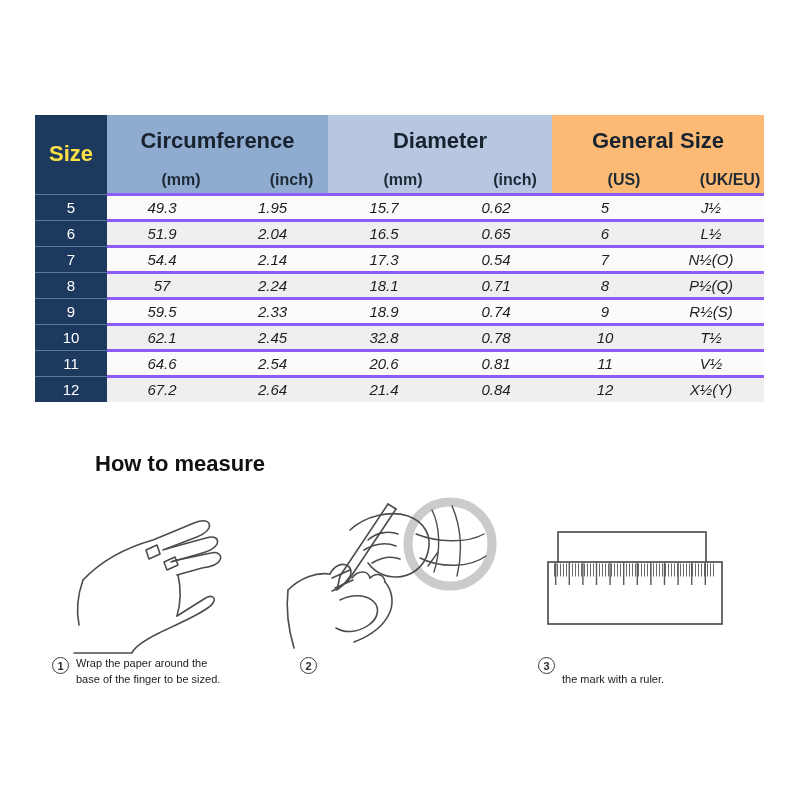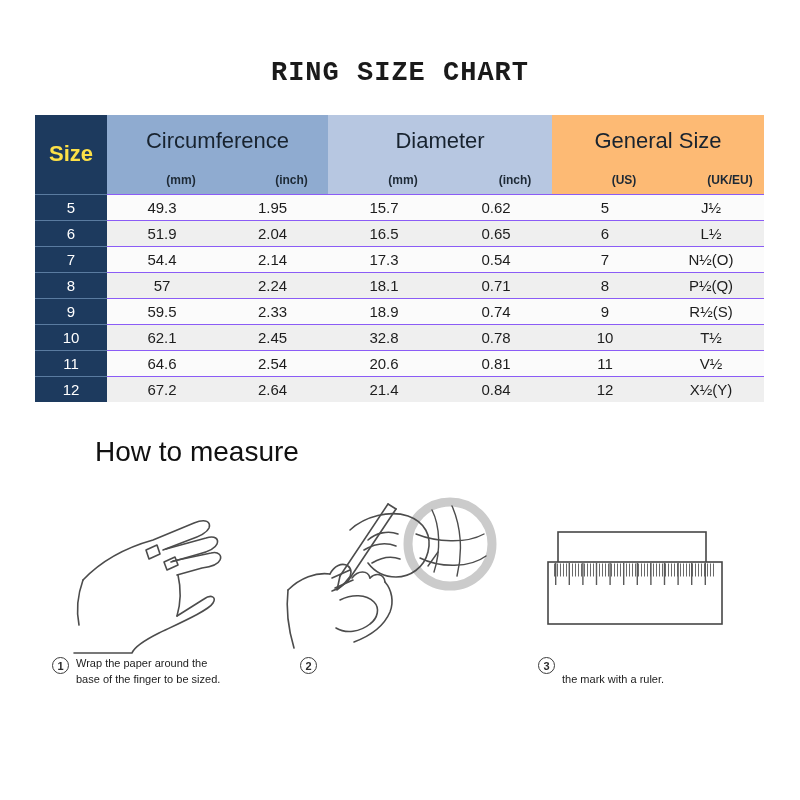--- a/index.html
+++ b/index.html
@@ -21,41 +21,41 @@
   table.ring-table {
     position:absolute; left:35px; top:115px;
     border-collapse:collapse; table-layout:fixed; width:729px;
   }
   .ring-table th, .ring-table td { padding:0; text-align:center; vertical-align:middle; }
   .col-size  { width:72px; }
   .col-c1 { width:110px; } .col-c2 { width:111px; }
   .col-d1 { width:112px; } .col-d2 { width:112px; }
   .col-g1 { width:106px; } .col-g2 { width:106px; }
 
-  .main-head th { height:52px; font-size:22px; font-weight:400; color:#18232f; }
+  .main-head th { height:52px; font-size:22px; font-weight:700; color:#18232f; }
   th.size-head {
     background:#1d3a5e; color:#fde047; font-weight:700; font-size:22px;
   }
-  .sub-head th { height:27px; font-size:12px; font-weight:700; color:#1d2935;padding-left:38px; }
+  .sub-head th { height:27px; font-size:16px; font-weight:700; color:#1d2935;padding-left:38px; }
   .bg-circ { background:#8fabd0; }
   .bg-dia  { background:#b7c7e1;margin-left:23px; }
   .bg-gen  { background:#fdba74; }
 
   .ring-table tbody td { height:26px; font-size:15px; color:#1d1d1d; }
   .ring-table tbody td.size-cell {
     background:#1d3a5e; color:#ffffff; border-top:1px solid #5a7ba0; font-size:15px;
   }
   .ring-table tbody tr:nth-child(odd)  td:not(.size-cell) { background:#fbfbfb; }
   .ring-table tbody tr:nth-child(even) td:not(.size-cell) { background:#efefef; }
-  .ring-table tbody td:not(.size-cell) { border-top:1px solid #8b5cf6; }
+  .ring-table tbody td:not(.size-cell) { border-top:3px solid #8b5cf6;font-style:italic; }
 
   
   .howto-heading {
-    position:absolute; left:95px; top:436px;
-    font-size:28px; font-weight:400; color:#111111;
+    position:absolute; left:95px; top:451px;
+    font-size:22px; font-weight:700; color:#111111;
   }
   .illus { position:absolute; }
   .illus-1 { left:60px;  top:490px; width:240px; height:165px; }
   .illus-2 { left:280px; top:478px; width:240px; height:178px; }
   .illus-3 { left:528px; top:506px; width:244px; height:148px; }
 
   .caption {
     position:absolute; top:656px; display:flex; align-items:flex-start; gap:7px;
     color:#1c1c1c;
   }
@@ -74,21 +74,20 @@
             stroke-linecap:round; stroke-linejoin:round; }
   svg .ring { fill:none; stroke:#cbcbcb; stroke-width:9; }
   svg .thin { fill:none; stroke:#4c4c4c; stroke-width:1.4;
               stroke-linecap:round; stroke-linejoin:round; }
 </style>
 </head>
 <body>
 
 <div class="page">
 
-  <div class="title">RING SIZE CHART</div>
 
   <table class="ring-table">
     <colgroup>
       <col class="col-size">
         <col class="col-c1">
         <col class="col-c2">
       <col class="col-d1">
         <col class="col-d2">
         <col class="col-g1">
         <col class="col-g2">

